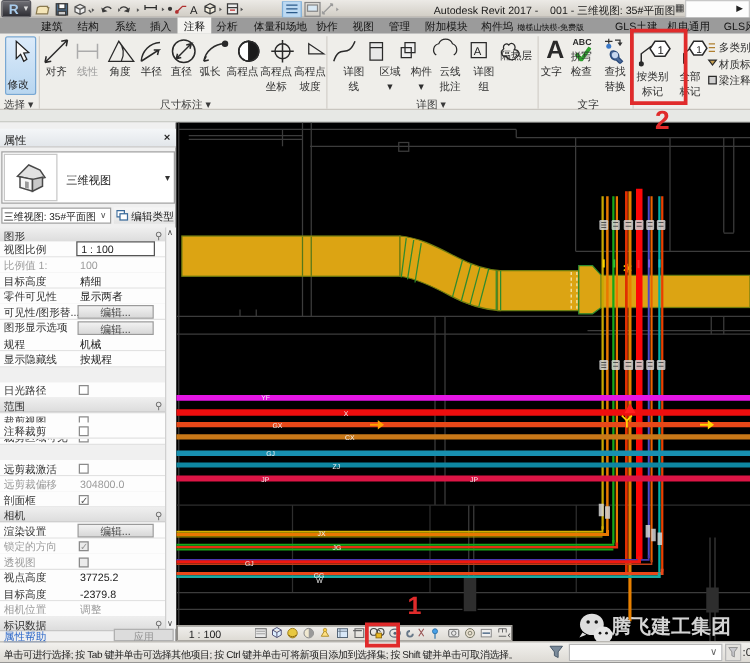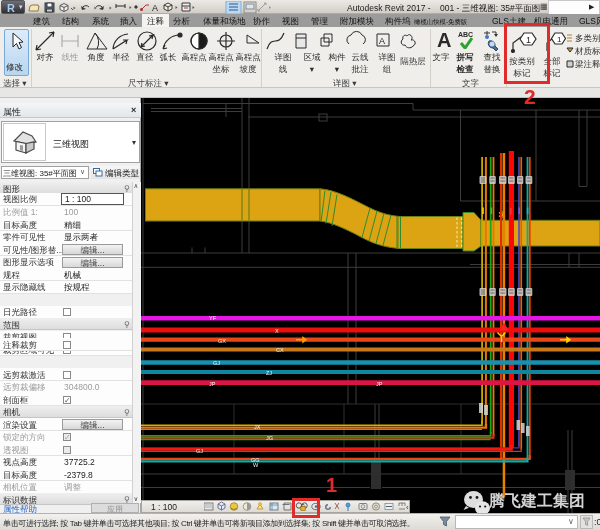--- a/index.html
+++ b/index.html
@@ -142,39 +142,39 @@
     <path d="M113 4 h12 v12 h-12 z" stroke-width="1"></path>
         <text x="115" y="14" font-size="9" fill="#222" stroke="none" font-family="Liberation Sans">A</text>
     <path d="M143 6 c3 -4 7 2 4 4 c4 -1 6 4 2 6 c-2 3 -7 2 -8 -1 c-4 1 -5 -4 -2 -6 c-1 -3 2 -5 4 -3 z" stroke-width="1"></path>
   </g>
 </svg>
 <span class="rl" style="left:268px;top:52px;">详图<br>线</span>
 <span class="rl" style="left:297px;top:52px;">区域<br>▾</span>
 <span class="rl" style="left:322px;top:52px;">构件<br>▾</span>
 <span class="rl" style="left:345px;top:52px;">云线<br>批注</span>
 <span class="rl" style="left:372px;top:52px;">详图<br>组</span>
-<span class="rl" style="left:398px;top:56px;text-align:center;">隔热层</span>
+<span class="rl" style="left:398px;top:39px;text-align:center;">隔热层</span>
 <span class="pl" style="left:333px;">详图 ▾</span>
 <div class="sep" style="left:430px;"></div>
 
 <span class="t" style="left:437px;top:29px;font-size:20px;font-weight:bold;color:#2A2A2A;">A</span>
 <span class="t" style="left:458px;top:31px;font-size:7px;font-weight:bold;color:#2A2A2A;">ABC</span>
 <svg class="abs" style="left:459px;top:37px;" width="14" height="12" viewBox="0 0 14 12">
       <path d="M2 6 l4 5 l7 -10" stroke="#2FA12F" stroke-width="3" fill="none"></path>
     </svg>
 <svg class="abs" style="left:482px;top:29px;" width="22" height="22" viewBox="0 0 22 22">
   <path d="M2 4 l6 0 m-3 -2 l0 4" stroke="#333" fill="none"></path>
   <path d="M10 3 l4 0 l0 3" stroke="#333" fill="none"></path>
       <path d="M14 8 l-2 -3 l4 0 z" fill="#333"></path>
   <circle cx="5" cy="8" r="2" fill="#3A78C8"></circle>
   <path d="M7 12 a4.5 4.5 0 0 1 6 5 l3 3 l-2 2 l-3 -3 a4.5 4.5 0 0 1 -4 -7 z" fill="#4A6A9A" stroke="#2A4A7A"></path>
   <circle cx="10" cy="15" r="2.5" fill="#C8D8F0"></circle>
 </svg>
 <span class="rl" style="left:426px;top:52px;">文字</span>
-<span class="rl" style="left:450px;top:52px;font-weight:bold;">拼写<br>检查</span>
+<span class="rl" style="left:450px;top:40px;">拼写<br>检查</span>
 <span class="rl" style="left:477px;top:52px;">查找<br>替换</span>
 <span class="pl" style="left:462px;">文字</span>
 <div class="sep" style="left:506px;"></div>
 
 <svg class="abs" style="left:511px;top:31px;" width="90" height="24" viewBox="0 0 90 24">
   <g stroke="#2A2A2A" stroke-width="1.2" fill="none">
     <path d="M2 20 l0 -8 l8 -6"></path>
         <circle cx="2" cy="20" r="1.5" fill="#2A2A2A"></circle>
     <path d="M13 2 l8 0 l4 6 l-4 6 l-8 0 l-4 -6 z" fill="#FFF"></path>
     <text x="15" y="12" font-size="9" fill="#222" stroke="none" font-family="Liberation Sans">1</text>

